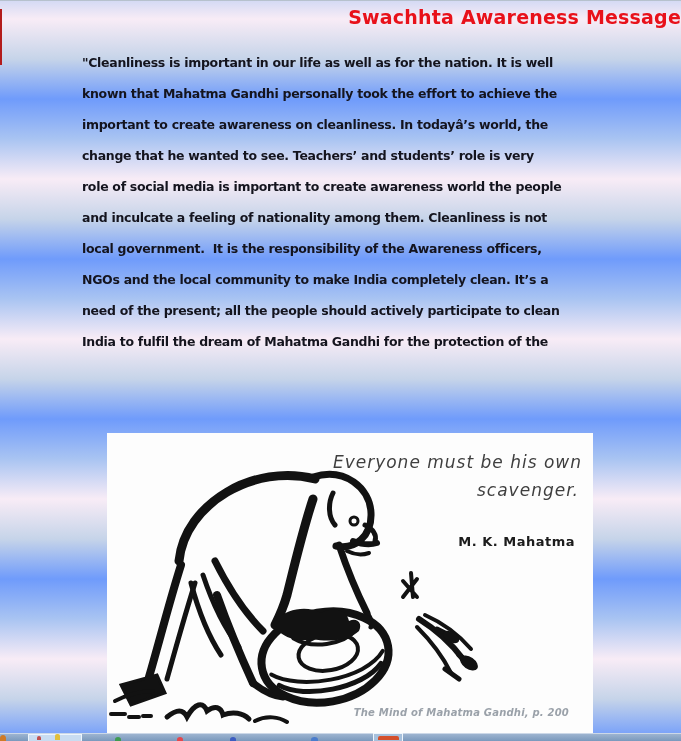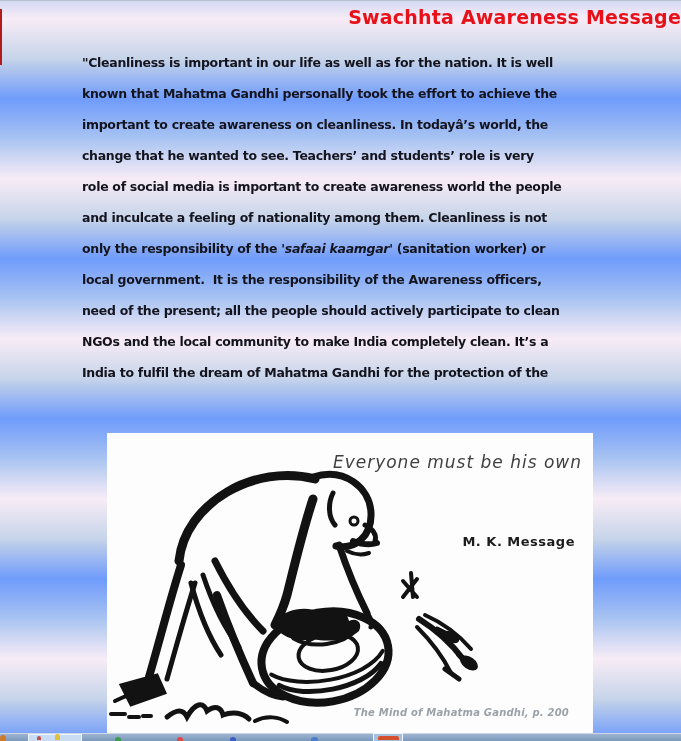--- a/index.html
+++ b/index.html
@@ -52,24 +52,23 @@
 
   <div class="page-title">Swachhta Awareness Message</div>
 
   <div class="paragraph">
       <div class="msg-line"><span>"Cleanliness is important in our life as well as for the nation. It is well</span></div>
       <div class="msg-line"><span>known that Mahatma Gandhi personally took the effort to achieve the</span></div>
       <div class="msg-line"><span>important to create awareness on cleanliness. In todayâ’s world, the</span></div>
       <div class="msg-line"><span>change that he wanted to see. Teachers’ and students’ role is very</span></div>
       <div class="msg-line"><span>role of social media is important to create awareness world the people</span></div>
       <div class="msg-line"><span>and inculcate a feeling of nationality among them. Cleanliness is not</span></div>
-      <div class="msg-line"><span>only the responsibility of the </span><span class="seg-bi">'safaai kaamgar'</span><span> (sanitation worker) or</span></div>
       <div class="msg-line"><span>local government.  It is the responsibility of the Awareness officers,</span></div>
+      <div class="msg-line"><span>NGOs and the local community to make India completely clean. It’s a</span></div>
       <div class="msg-line"><span>need of the present; all the people should actively participate to clean</span></div>
-      <div class="msg-line"><span>NGOs and the local community to make India completely clean. It’s a</span></div>
       <div class="msg-line"><span>India to fulfil the dream of Mahatma Gandhi for the protection of the</span></div>
     </div>
 
   <div class="figure">
     <svg width="486" height="299" viewBox="0 0 486 299" xmlns="http://www.w3.org/2000/svg">
       <g stroke="#121212" stroke-linecap="round" fill="none">
 
         <path d="M72,128 C78,70 148,30 208,46" stroke-width="9"></path>
 
         <path d="M206,44 C238,34 263,55 264,80 C265,103 248,117 229,113" stroke-width="7"></path>
@@ -116,21 +115,22 @@
         <path d="M330,196 l20,10 M352,222 l16,12 M338,236 l14,10" stroke-width="5"></path>
         <ellipse cx="362" cy="230" rx="10" ry="6" fill="#121212" stroke="none" transform="rotate(35 362 230)"></ellipse>
         <ellipse cx="344" cy="204" rx="9" ry="5" fill="#121212" stroke="none" transform="rotate(30 344 204)"></ellipse>
 
         <path d="M4,281 h14 M22,284 h10 M36,283 h8" stroke-width="4"></path>
         <path d="M60,284 C70,276 76,276 80,284 C88,270 96,268 100,278 C108,272 114,274 116,282 C126,278 136,280 142,286" stroke-width="5"></path>
         <path d="M148,288 C160,282 172,284 180,289" stroke-width="4"></path>
       </g>
     </svg>
     <div class="fig-quote-1">Everyone must be his own</div>
-    <div class="fig-author">M. K. Message</div>
+    <div class="fig-quote-2">scavenger.</div>
+    <div class="fig-author">M. K. Mahatma</div>
     <div class="fig-credit">The Mind of Mahatma Gandhi, p. 200</div>
   </div>
 
   <div class="taskbar">
       <div class="tb-item tb-dot" style="left: 0px; width: 6px; height: 7px; background: rgb(207, 122, 40);"></div>
       <div class="tb-item tb-button" style="left: 28px; width: 54px; height: 8px; background: rgb(201, 220, 241); border: 1px solid rgb(238, 245, 252);">
         <div class="tb-inner" style="left: 8px; width: 4px; height: 4px; background: rgb(192, 80, 80);"></div>
         <div class="tb-inner" style="left: 26px; width: 5px; height: 6px; background: rgb(226, 191, 58);"></div>
       </div>
       <div class="tb-item tb-dot" style="left: 115px; width: 6px; height: 5px; background: rgb(63, 155, 82);"></div>

